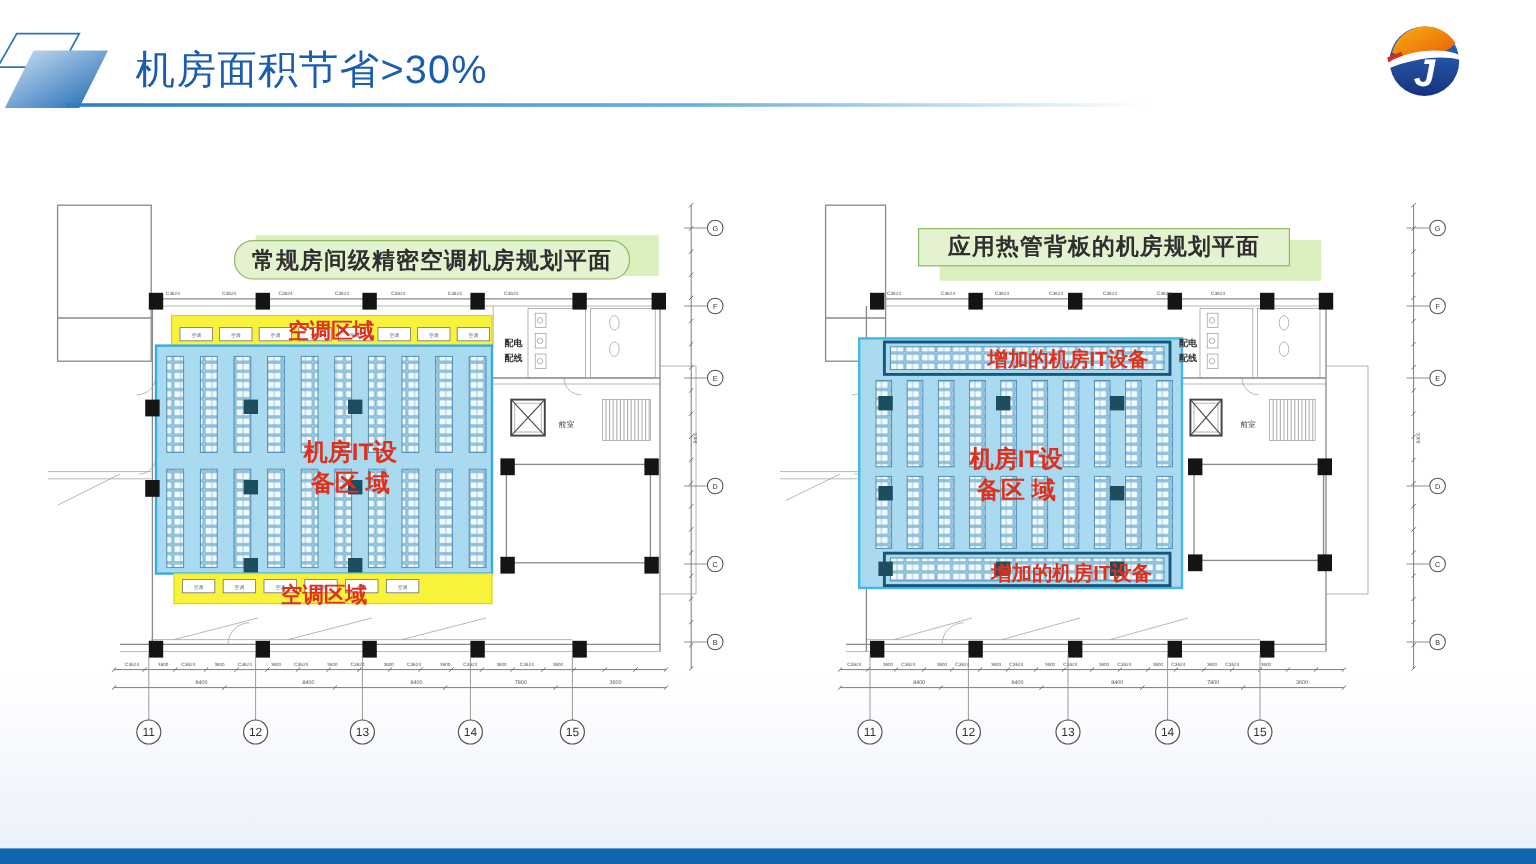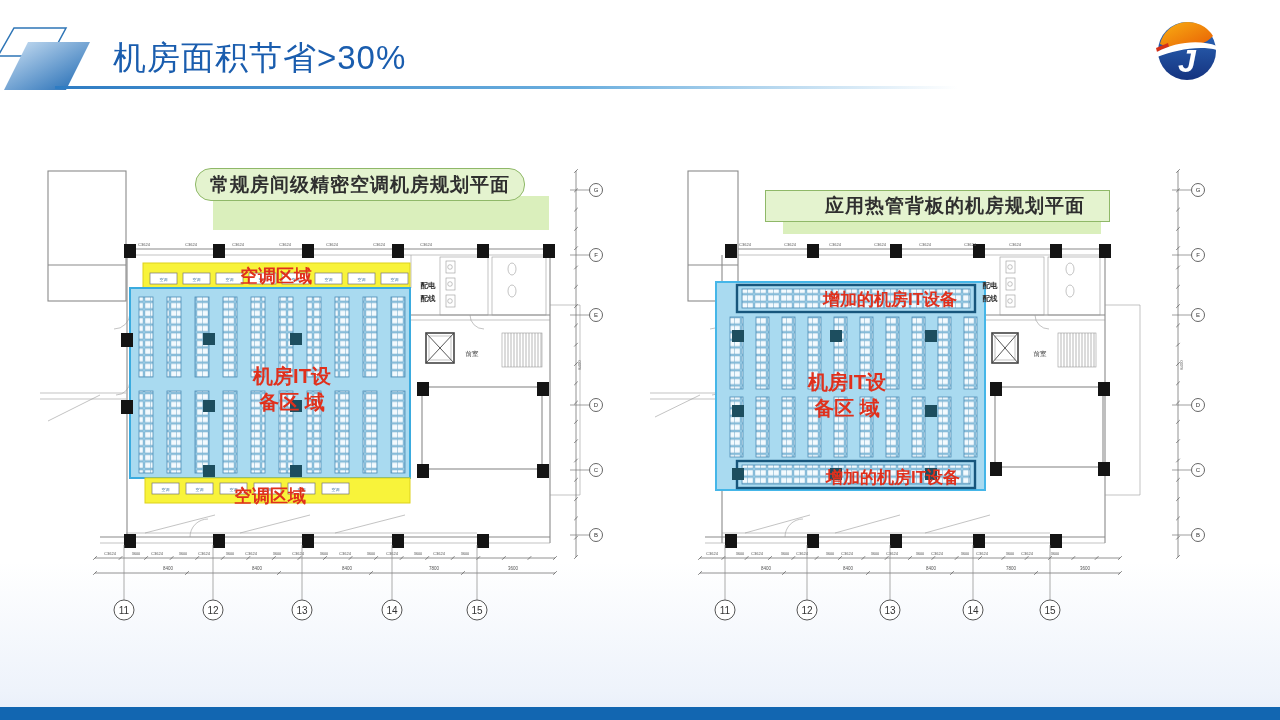--- a/index.html
+++ b/index.html
@@ -23,23 +23,23 @@
   
   .cap-shadow{
     background:#cde9a6;opacity:.75;
   }
   .cap-box{
     background:#e4f3cf;border:1.6px solid #8fb868;
     display:flex;align-items:center;justify-content:center;
     font-size:19px;font-weight:bold;color:#2f2f2f;letter-spacing:1px;white-space:nowrap;
   }
   .capL-sh{left:213px;top:196px;width:336px;height:34px;}
-  .capL{left:195px;top:168px;width:328px;height:31px;border-radius:16px;}
+  .capL{left:195px;top:200px;width:328px;height:31px;border-radius:16px;}
   .capR-sh{left:783px;top:200px;width:318px;height:34px;}
-  .capR{left:765px;top:190px;width:308px;height:30px;padding-left:35px;}
+  .capR{left:765px;top:190px;width:308px;height:30px;}
   
   .planL{left:40px;top:165px;}
   .planR{left:650px;top:165px;}
   svg text{font-family:"Liberation Sans","DejaVu Sans",sans-serif;}
   .cad{stroke:#8a8a8a;stroke-width:1.1;fill:none;}
   .cadthin{stroke:#9a9a9a;stroke-width:0.6;fill:none;}
   .redlbl{fill:#e0301c;font-weight:bold;}
   
   .footer-bar{left:0;top:707px;width:1280px;height:13px;background:#1266b1;}
 </style>

